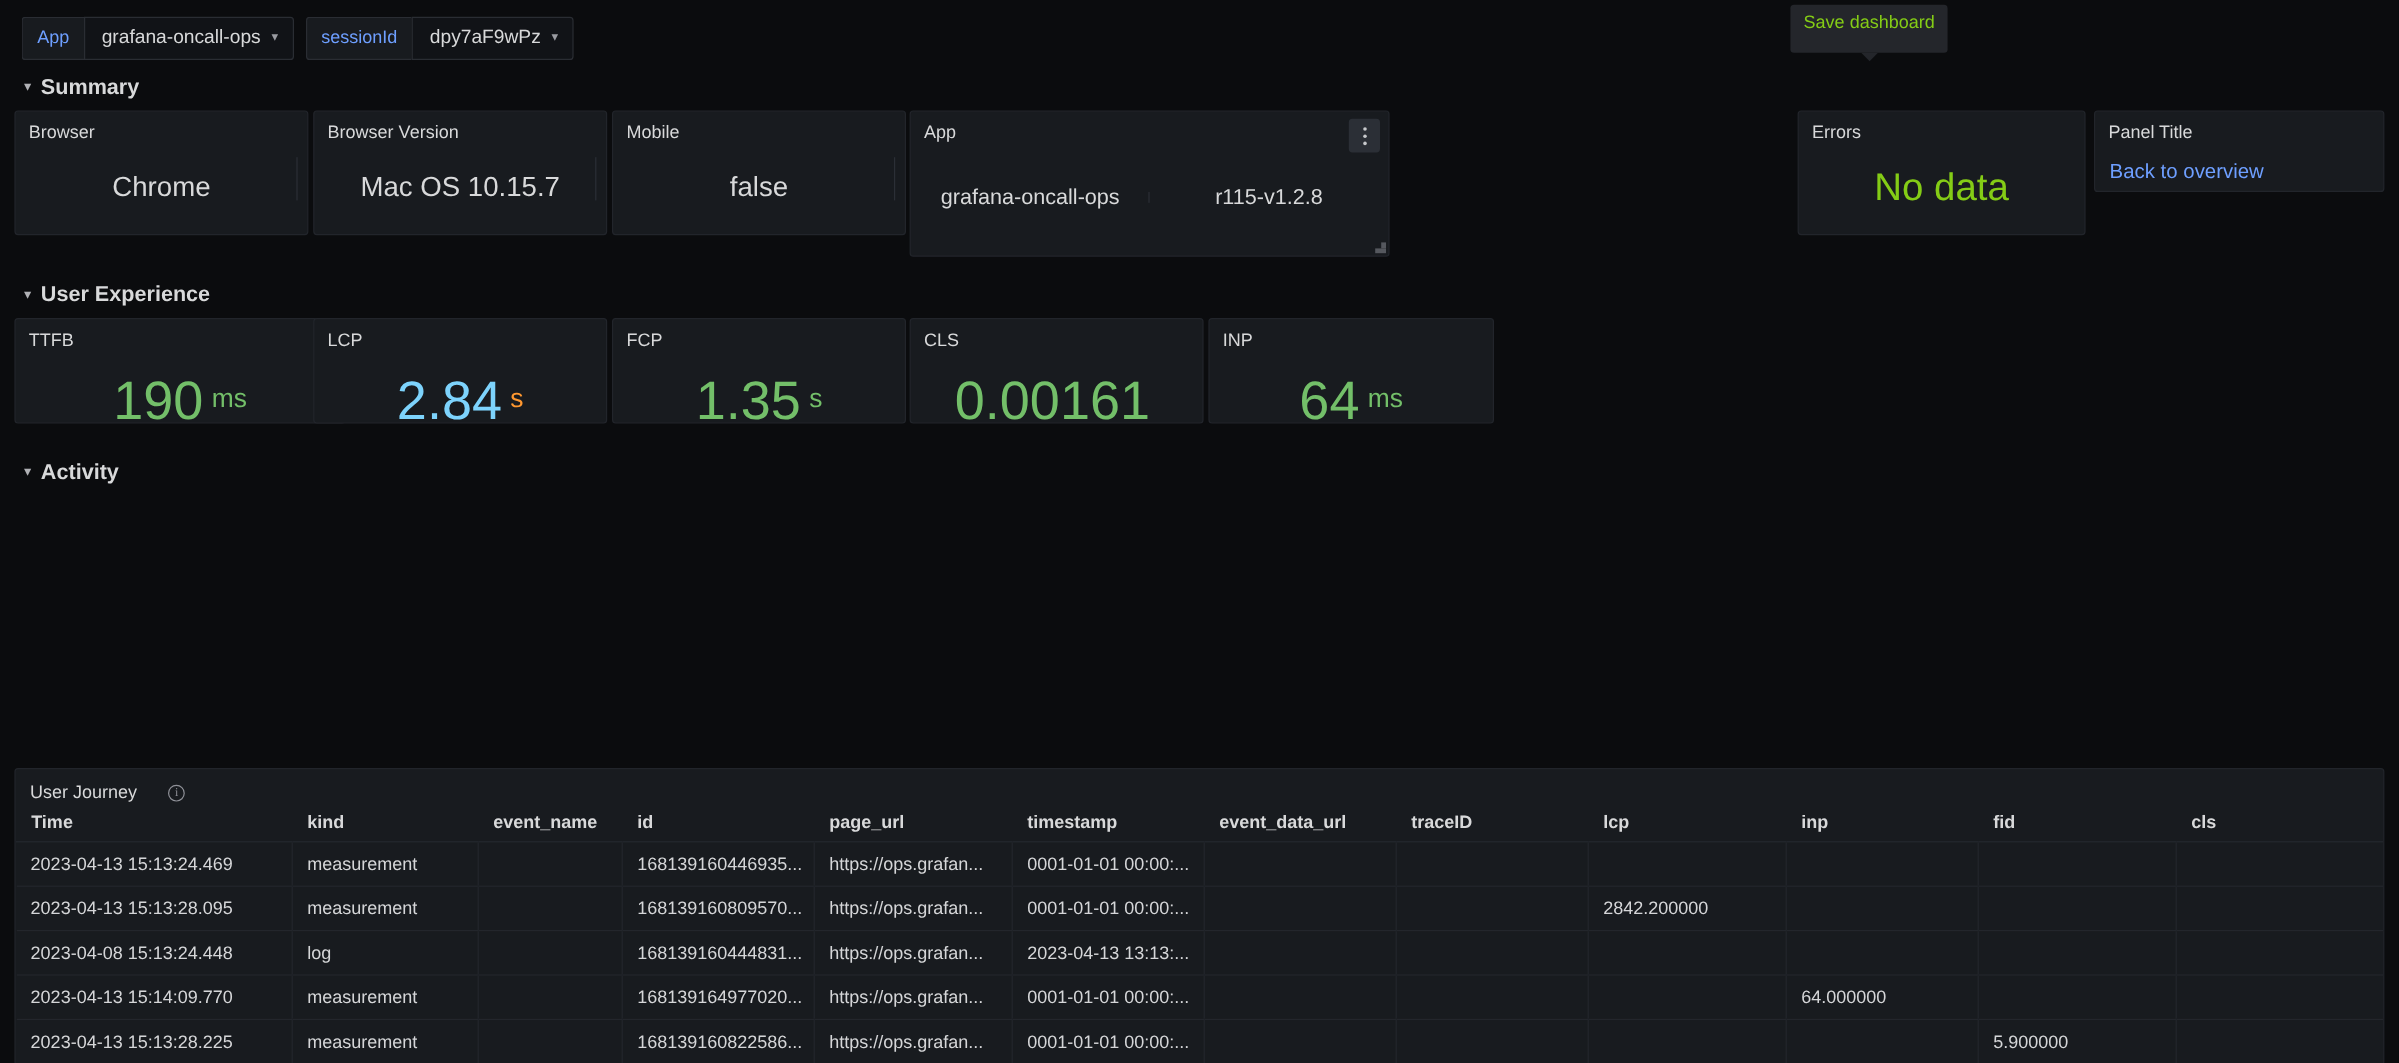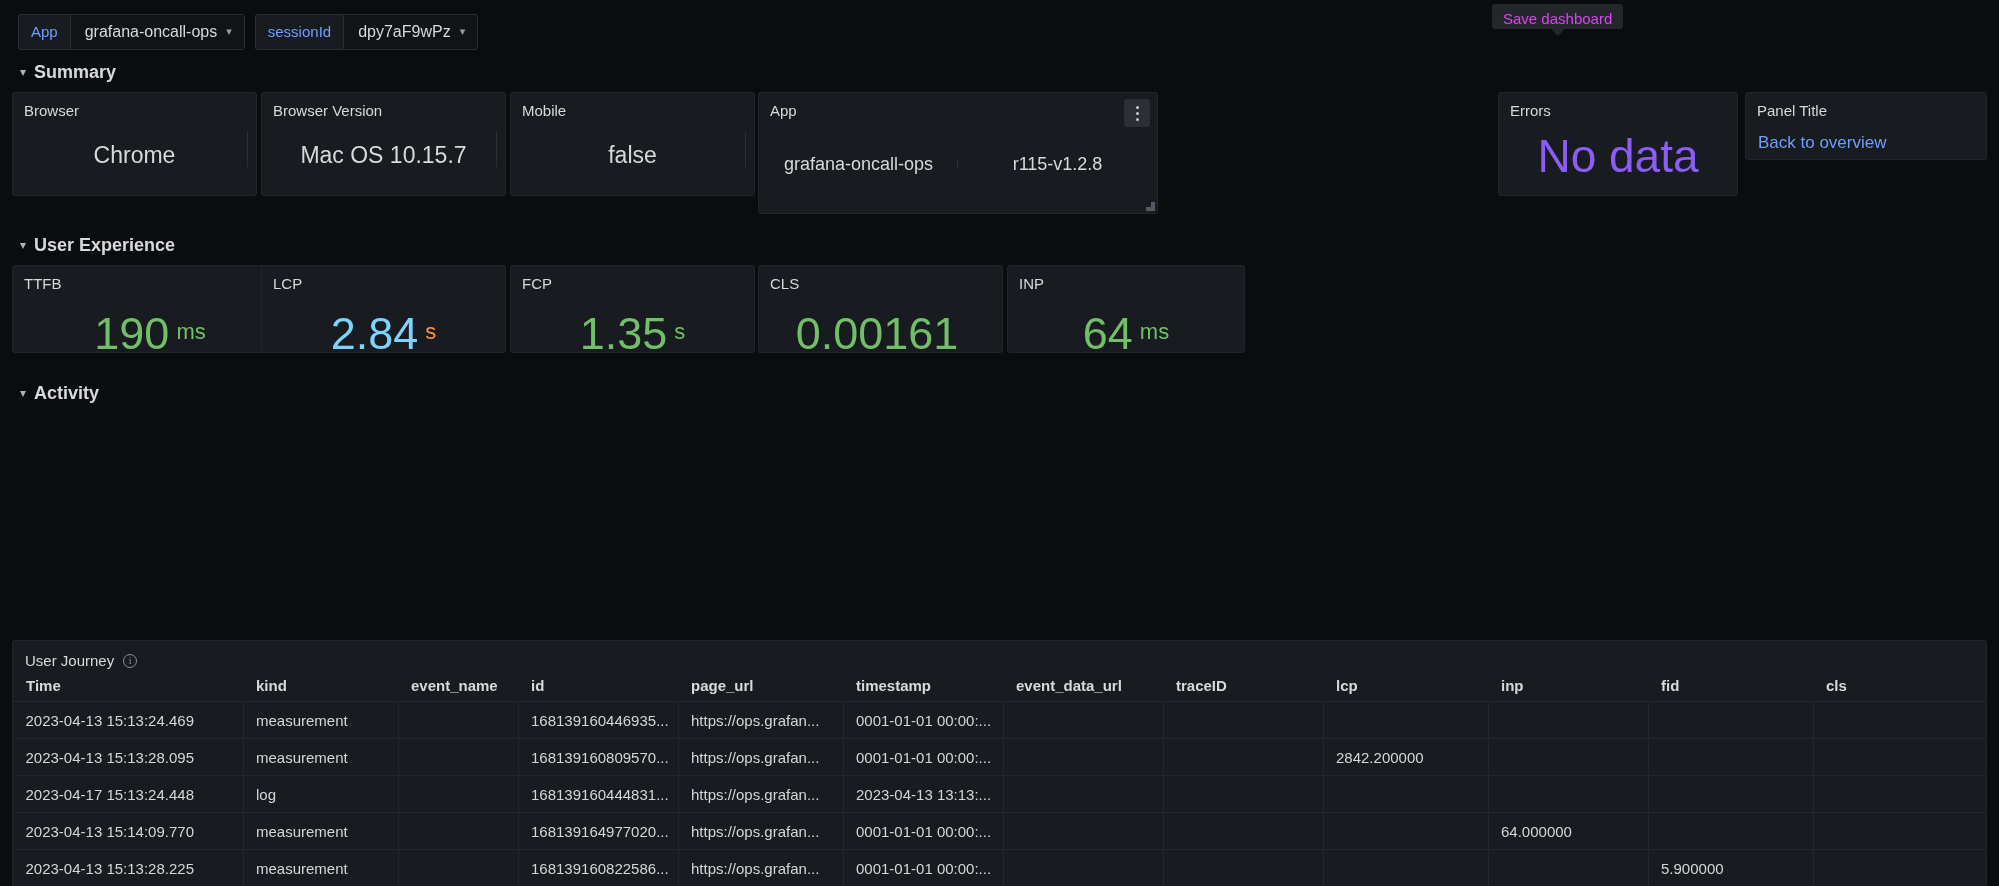--- a/index.html
+++ b/index.html
@@ -40,23 +40,23 @@
     height: 36px;
     display: flex; align-items: center; gap: 9px;
     min-width: 60px;
   }
   .caret { font-size: 11px; color: #9a9ba1; line-height: 1; }
 
   
   .save-tip {
     position: absolute; left: 1492px; top: 4px;
     background: #24262b;
-    color: #d946ef;
+    color: #84cc16;
     font-size: 15px;
-    padding: 6px 11px 2px 11px;
+    padding: 6px 11px 17px 11px;
     border-radius: 3px;
     line-height: 17px;
     white-space: nowrap;
   }
   .save-tip::after {
     content: ""; position: absolute;
     left: 50%; margin-left: -7px; bottom: -7px;
     border-left: 7px solid transparent;
     border-right: 7px solid transparent;
     border-top: 7px solid #24262b;
@@ -125,21 +125,21 @@
     width: 9px; height: 4px; background: #55585e;
   }
   .resize-handle::after {
     content: ""; position: absolute; right: 0; bottom: 4px;
     width: 4px; height: 5px; background: #55585e;
   }
 
   .errors-value {
     position: absolute; left: 0; right: 0; top: 28px; bottom: 4px;
     display: flex; align-items: center; justify-content: center;
-    font-size: 46px; color: #8b5cf6; font-weight: normal;
+    font-size: 32px; color: #84cc16; font-weight: normal;
   }
   .link-value {
     padding: 14px 0 0 12px; font-size: 17px; color: #6e9fff;
   }
 
   
   .ux-row { position: relative; height: 100px; margin-top: 6px; }
   .ux-panel { position: absolute; top: 0; height: 88px; }
   .ux-val-wrap {
     position: absolute; left: 0; right: 0; top: 26px; bottom: 2px;
@@ -151,21 +151,21 @@
   .ux-unit { font-size: 22px; line-height: 24px; padding-bottom: 5px; }
 
   
   .table-panel {
     position: absolute; left: 12px; top: 640px;
     width: 1975px; height: 248px;
     background: #181b1f; border: 1px solid #22252b; border-radius: 3px;
     overflow: hidden;
   }
   .tp-header {
-    display: flex; align-items: center; gap: 9px;
+    display: flex; align-items: center; gap: 26px;
     padding: 9px 0 0 12px; height: 30px;
   }
   .tp-title { font-size: 15px; color: #d8d9da; }
   .info-icon {
     width: 14px; height: 14px; border: 1px solid #8e9097; border-radius: 50%;
     display: inline-flex; align-items: center; justify-content: center;
     font-size: 10px; color: #8e9097; font-family: "Liberation Serif", serif;
     line-height: 1;
   }
   table.journey {
@@ -380,21 +380,21 @@
           <td>https://ops.grafan...</td>
           <td>0001-01-01 00:00:...</td>
           <td></td>
           <td></td>
           <td>2842.200000</td>
           <td></td>
           <td></td>
           <td></td>
         </tr>
         <tr>
-          <td>2023-04-17 15:13:24.448</td>
+          <td>2023-04-08 15:13:24.448</td>
           <td>log</td>
           <td></td>
           <td>168139160444831...</td>
           <td>https://ops.grafan...</td>
           <td>2023-04-13 13:13:...</td>
           <td></td>
           <td></td>
           <td></td>
           <td></td>
           <td></td>

